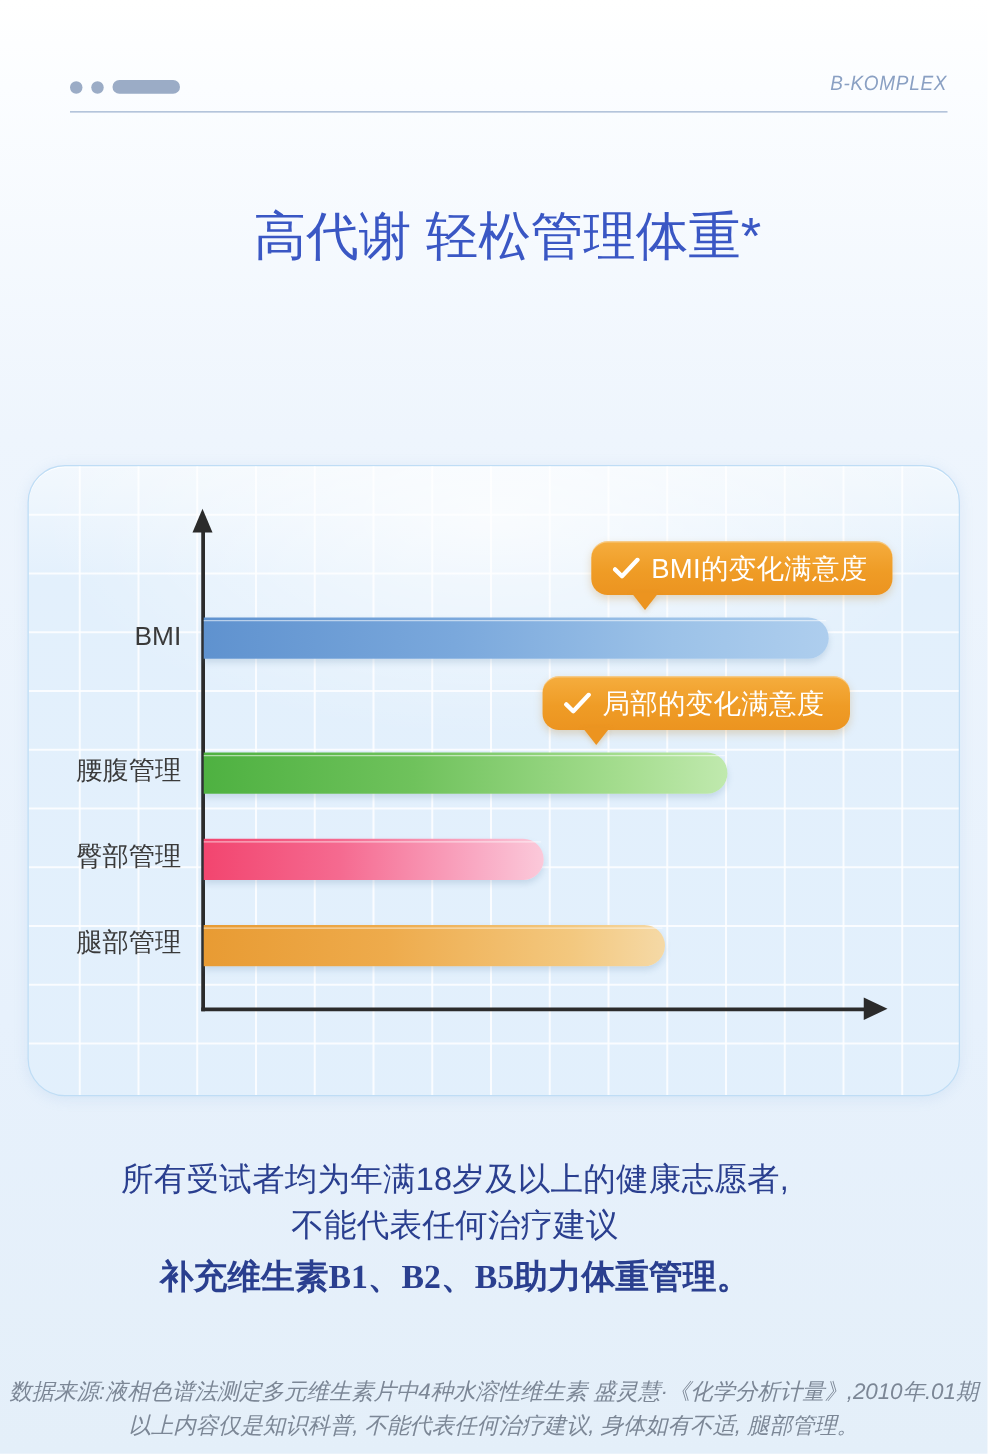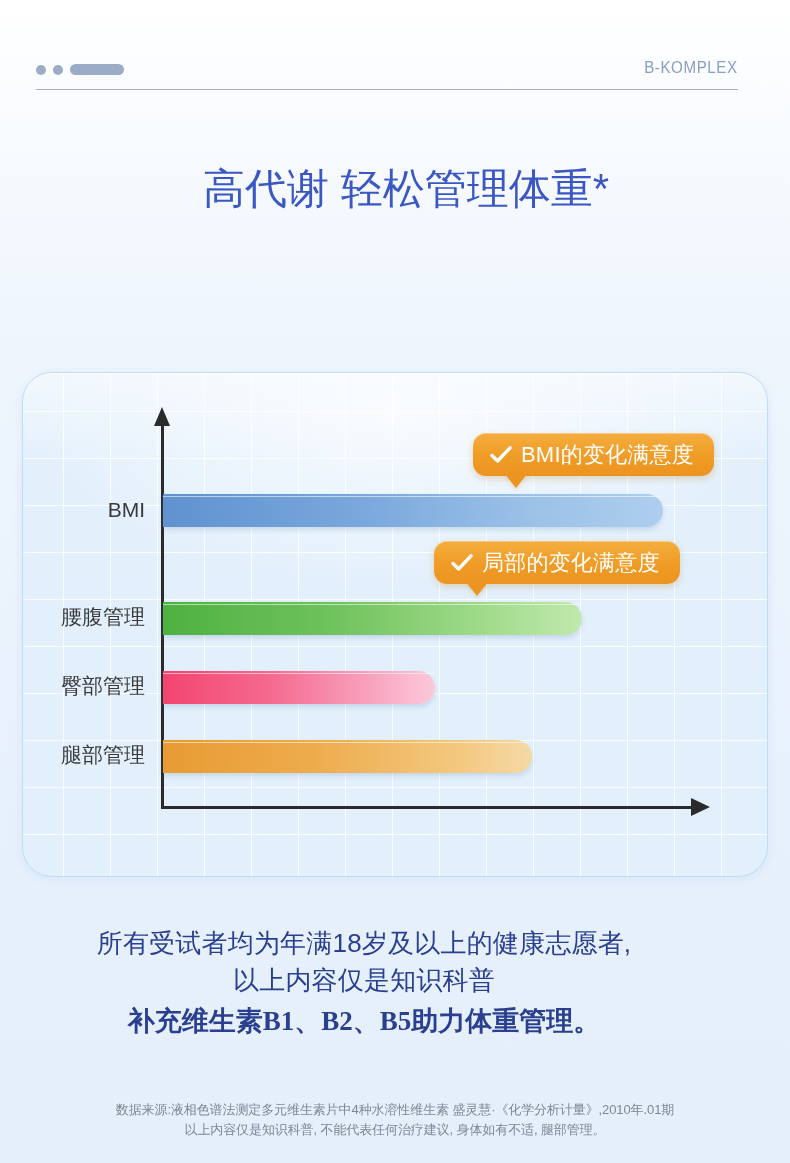--- a/index.html
+++ b/index.html
@@ -12,26 +12,27 @@
     font-family: "Liberation Sans", "DejaVu Sans", sans-serif;
     background: linear-gradient(180deg, #ffffff 0%, #fbfdff 6%, #eef5fd 30%, #e7f1fc 70%, #e4eff9 100%);
     overflow: hidden;
     position: relative;
     -webkit-font-smoothing: antialiased;
   }
 
   
   .header {
     position: absolute;
-    left: 36px;
+    left: 56px;
     top: 52px;
     width: 702px;
     height: 38px;
     border-bottom: 1.6px solid #9db1d0;
     box-sizing: border-box;
+    font-style: italic;
   }
   .header-marks {
     position: absolute;
     left: 0;
     top: 12px;
     display: flex;
     align-items: center;
     gap: 7px;
   }
   .hdot {
@@ -247,24 +248,25 @@
   
   .footnote {
     position: absolute;
     left: 0;
     top: 1100px;
     width: 790px;
     text-align: center;
     color: #7c8796;
   }
   .footnote .f-line {
-    font-size: 13px;
+    font-size: 18px;
     line-height: 1.52;
     letter-spacing: -0.1px;
     white-space: nowrap;
+    font-style: italic;
   }
 </style>
 </head>
 <body>
 
 <div class="header">
   <div class="header-marks">
     <span class="hdot"></span>
     <span class="hdot"></span>
     <span class="hbar"></span>
@@ -307,20 +309,20 @@
     <svg class="check-icon" viewBox="0 0 22 18">
       <path d="M2 9.5 L7.6 15 L20 1.8" stroke="#ffffff" stroke-width="3.4" fill="none" stroke-linecap="round" stroke-linejoin="round"></path>
     </svg>
     <span class="callout-text">局部的变化满意度</span>
     <span class="callout-tail" style="left:32px;"></span>
   </div>
 </div>
 
 <div class="conclusion">
   <div class="c-line">所有受试者均为年满18岁及以上的健康志愿者,</div>
-  <div class="c-line">以上内容仅是知识科普</div>
+  <div class="c-line">不能代表任何治疗建议</div>
   <div class="c-line strong">补充维生素B1、B2、B5助力体重管理。</div>
 </div>
 
 <div class="footnote">
   <div class="f-line">数据来源:液相色谱法测定多元维生素片中4种水溶性维生素 盛灵慧·《化学分析计量》,2010年.01期</div>
   <div class="f-line">以上内容仅是知识科普, 不能代表任何治疗建议, 身体如有不适, 腿部管理。</div>
 </div>
 
 </body></html>

